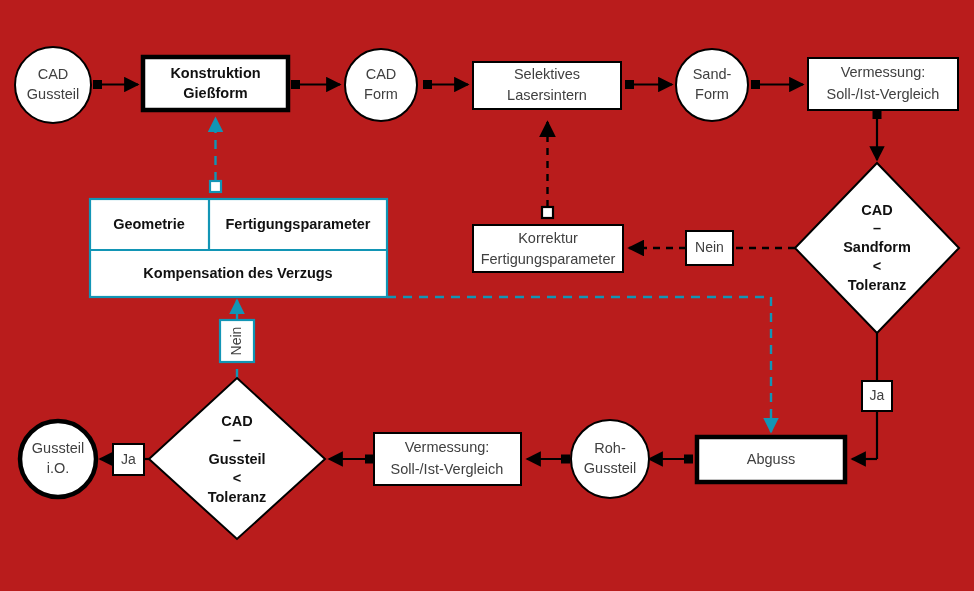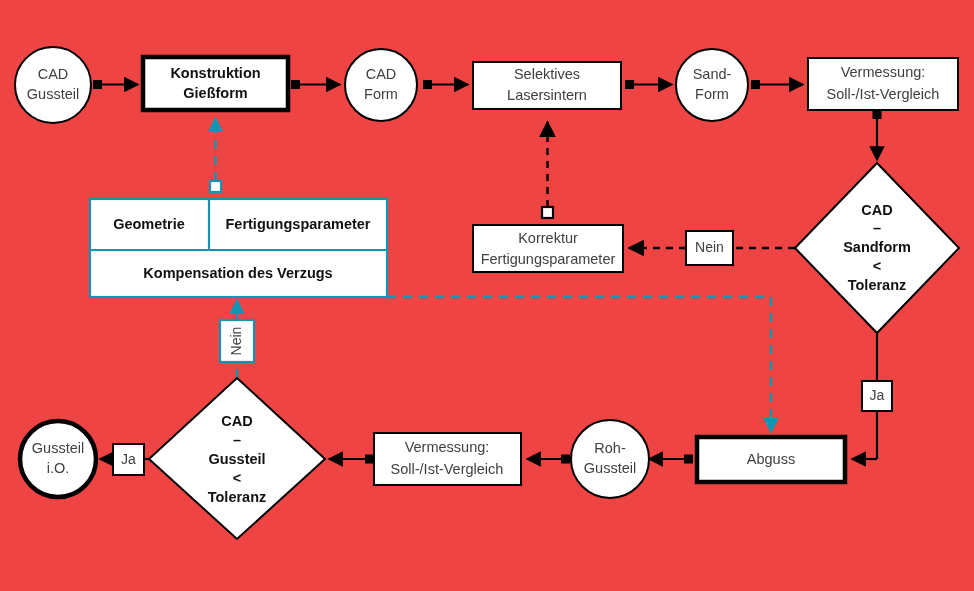--- a/index.html
+++ b/index.html
@@ -1,17 +1,17 @@
 <!DOCTYPE html>
 <html><head>
 <meta charset="utf-8">
 <style>
   html,body{margin:0;padding:0;background:#ffffff;}
   body{width:974px;height:591px;overflow:hidden;font-family:"Liberation Sans",sans-serif;}
-  #stage{position:relative;width:974px;height:591px;background:#ef4444;}
+  #stage{position:relative;width:974px;height:591px;background:#b91c1c;}
   svg#flow{position:absolute;left:0;top:0;width:974px;height:591px;}
   .nd-txt{font-family:"Liberation Sans",sans-serif;font-size:14.5px;fill:#404040;text-anchor:middle;dominant-baseline:middle;}
   .nd-txt-b{font-family:"Liberation Sans",sans-serif;font-size:14.5px;font-weight:bold;fill:#111;text-anchor:middle;dominant-baseline:middle;}
   .lbl-txt{font-family:"Liberation Sans",sans-serif;font-size:14px;fill:#404040;text-anchor:middle;dominant-baseline:middle;}
   .shape{fill:#ffffff;stroke:#000000;}
   .thin{stroke-width:2;}
   .thick{stroke-width:4.5;}
   .teal-stroke{fill:#ffffff;stroke:#1295b5;stroke-width:2.2;}
   .edge{stroke:#000;stroke-width:2.2;fill:none;}
   .edge-dash{stroke:#000;stroke-width:2.4;fill:none;stroke-dasharray:7 6;}

